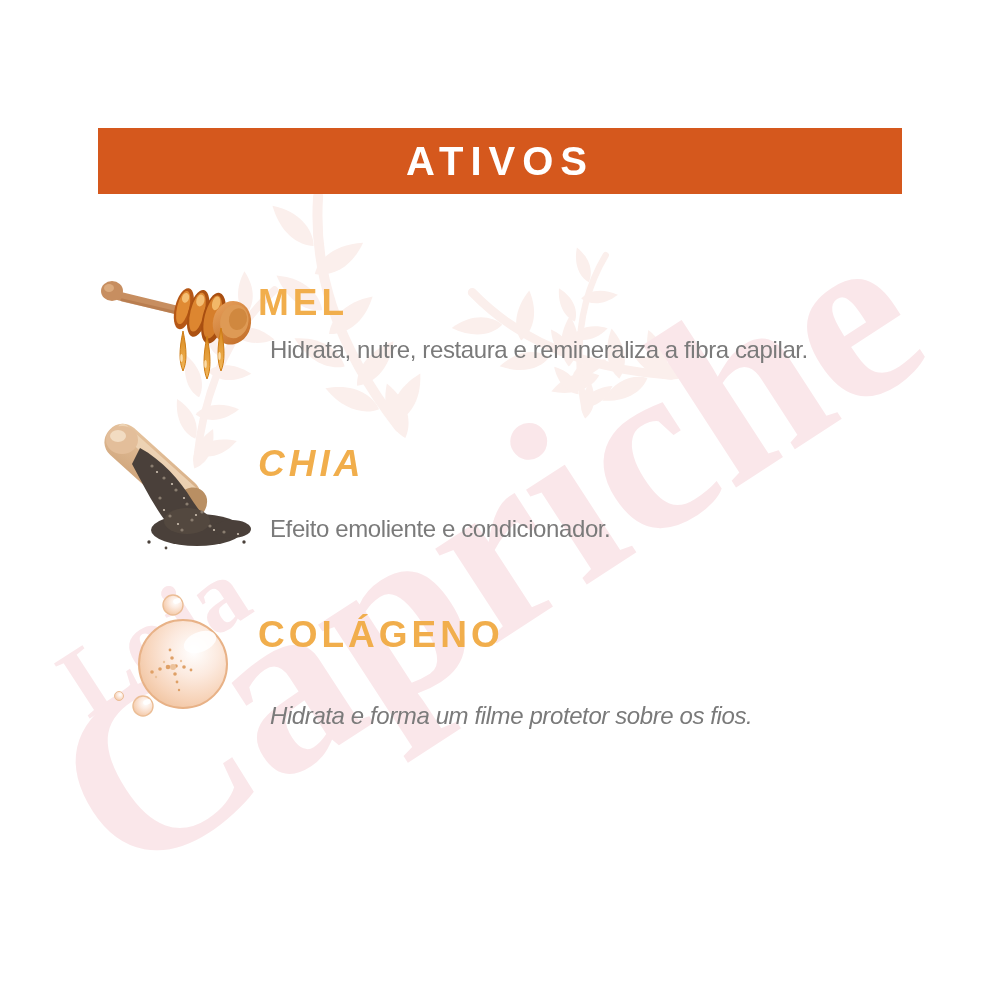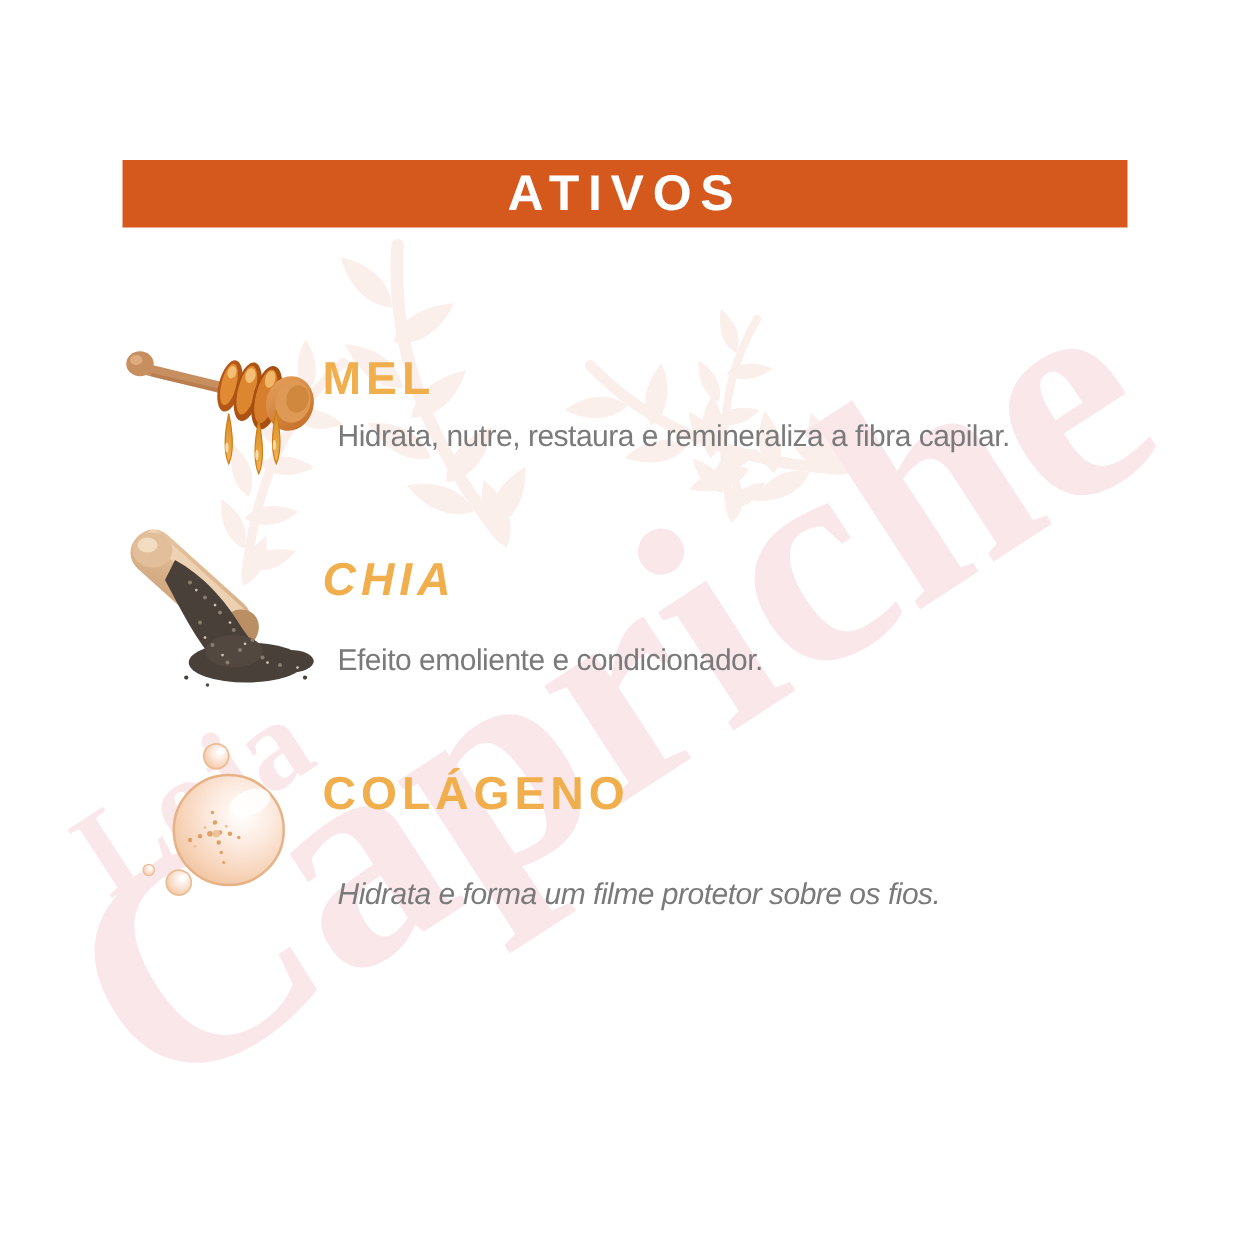--- a/index.html
+++ b/index.html
@@ -14,21 +14,21 @@
   .wleaf{fill:var(--leaf_pink,#FBEFEC);}
   .wm{
     position:absolute;z-index:0;color:var(--watermark_pink,#FAE7EA);
     font-family:"Liberation Serif",serif;font-weight:700;line-height:1;
     transform-origin:0 0;white-space:nowrap;pointer-events:none;
   }
   #wm-large{left:14px;top:712px;font-size:245px;transform:rotate(-33deg);}
   #wm-small{left:43px;top:650px;font-size:100px;transform:rotate(-33deg);}
   
   #banner{
-    position:absolute;z-index:2;left:98px;top:128px;width:804px;height:54px;
+    position:absolute;z-index:2;left:98px;top:128px;width:804px;height:66px;
     background:var(--banner_orange,#D5581D);color:var(--banner_text,#fff);
     display:flex;align-items:center;justify-content:center;
     font-size:40px;font-weight:700;letter-spacing:7px;
   }
   
   .icon{position:absolute;z-index:1;}
   #icon-mel{left:95px;top:258px;}
   #icon-chia{left:92px;top:420px;}
   #icon-colageno{left:88px;top:578px;}
   .sec-title{

